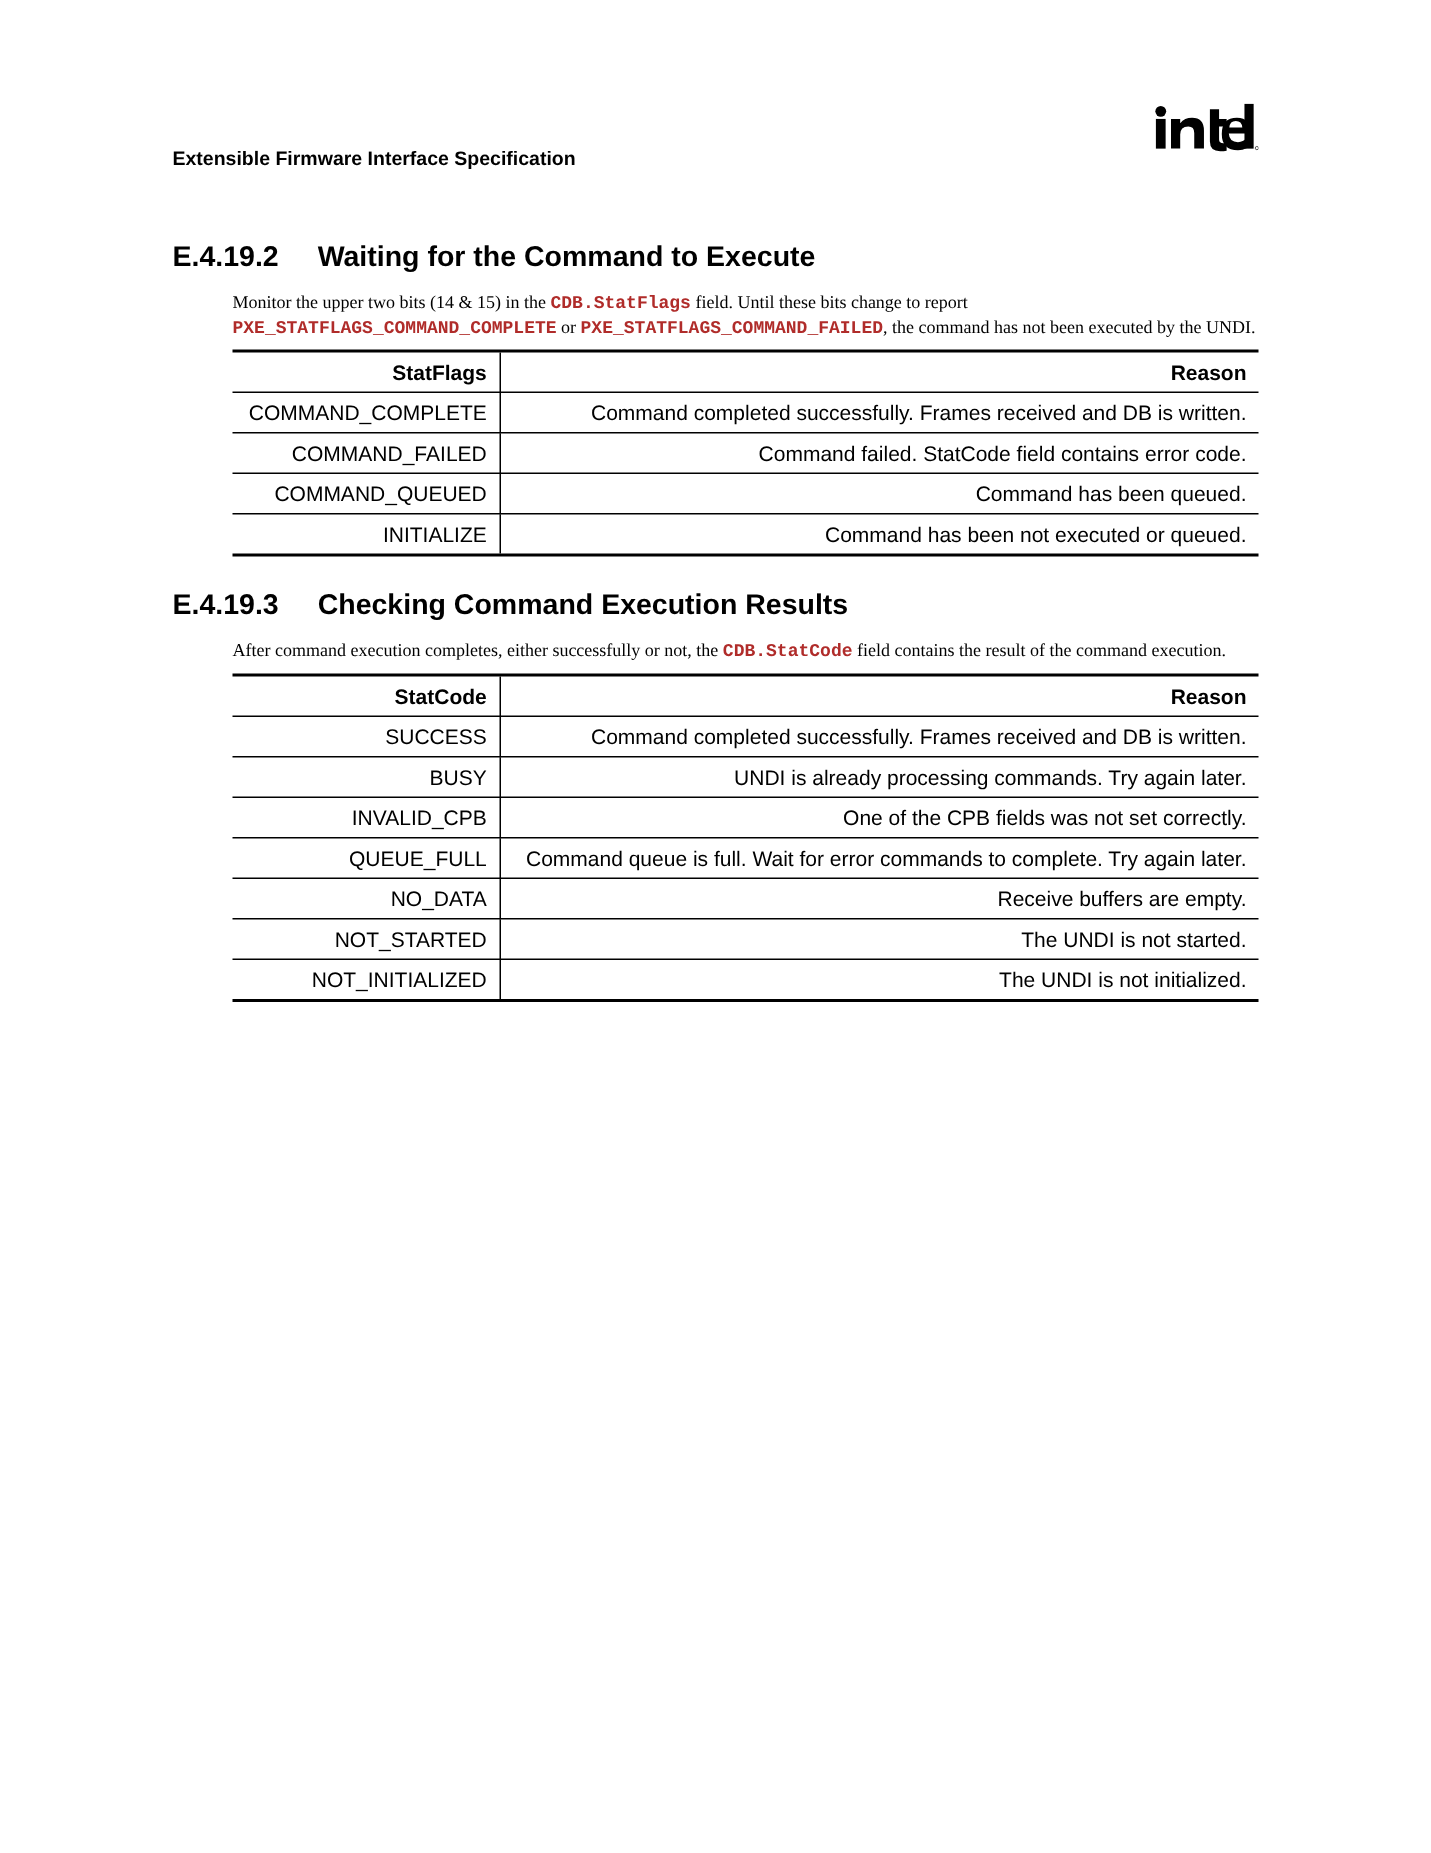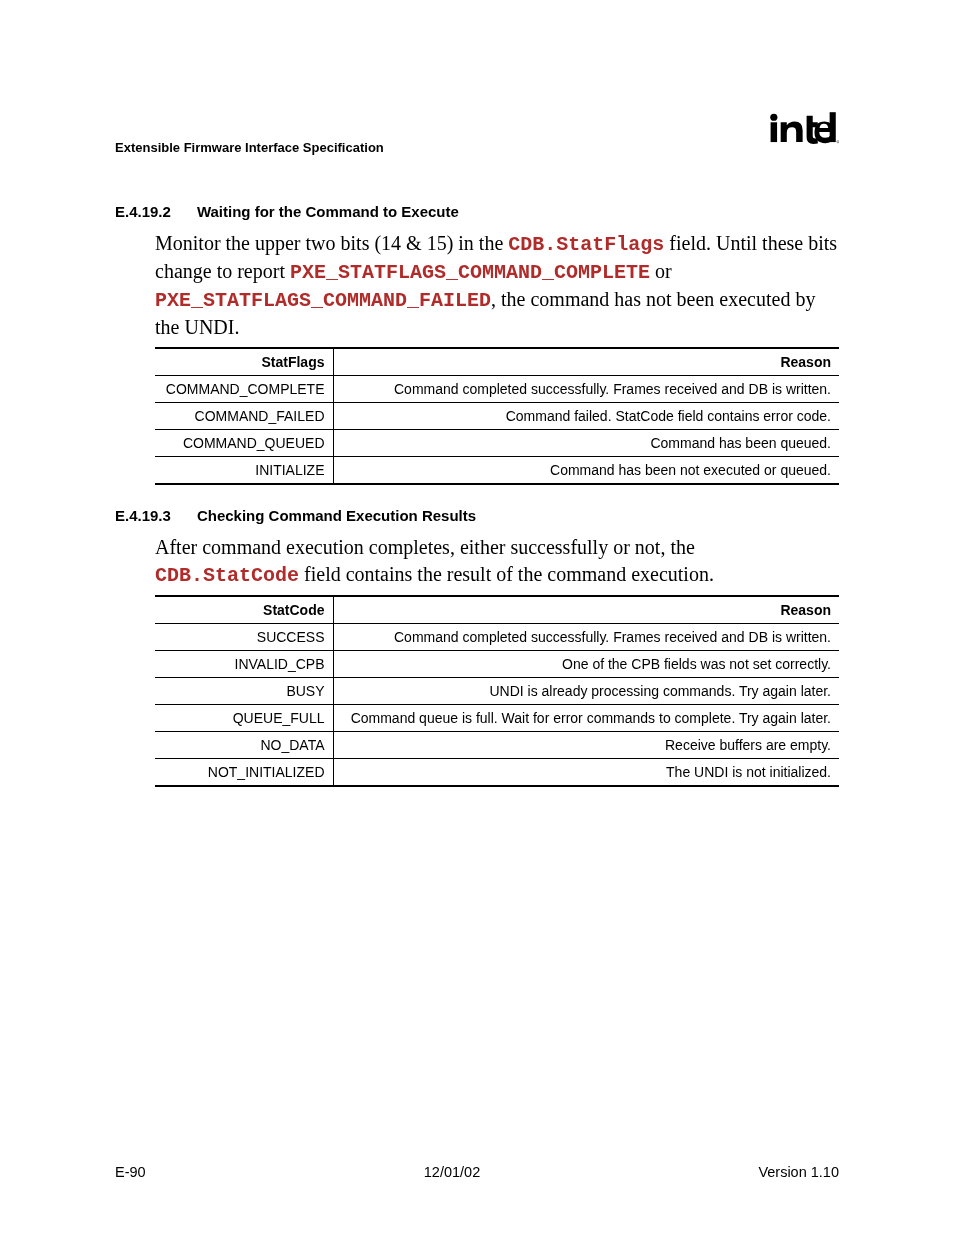--- a/index.html
+++ b/index.html
@@ -8,45 +8,45 @@
     padding: 0;
     background: #fff;
     font-family: Arial, Helvetica, sans-serif;
     font-size: 14.5px;
     color: #000;
   }
   .page {
     width: 954px;
     height: 1235px;
     position: relative;
-    padding: 112px 115px 0 115px;
+    padding: 69px 115px 0 115px;
   }
   .header-row {
     display: flex;
     justify-content: space-between;
     align-items: flex-end;
     margin-bottom: 48px;
   }
   .header-title {
     font-weight: bold;
     font-size: 13px;
   }
   .logo svg {
     width: 72px;
     height: 40px;
   }
   .section-heading {
     font-weight: bold;
-    font-size: 15px;
+    font-size: 19px;
     margin: 0 0 10px 0;
   }
   .section-number { display: inline-block; margin-right: 26px; }
   .body-text {
     font-family: "Times New Roman", Times, serif;
-    font-size: 20px;
+    font-size: 12px;
     line-height: 1.35;
     margin: 0 0 6px 40px;
   }
   .code-text {
     font-family: "Courier New", Courier, monospace;
     font-weight: bold;
     color: #b02c2a;
   }
   table {
     border-collapse: collapse;
@@ -146,41 +146,40 @@
         <th class="col1">StatCode</th>
         <th>Reason</th>
       </tr>
     </thead>
     <tbody>
       <tr>
           <td class="col1">SUCCESS</td>
           <td>Command completed successfully.  Frames received and DB is written.</td>
         </tr>
       <tr>
+          <td class="col1">BUSY</td>
+          <td>UNDI is already processing commands.  Try again later.</td>
+        </tr>
+      <tr>
           <td class="col1">INVALID_CPB</td>
           <td>One of the CPB fields was not set correctly.</td>
-        </tr>
-      <tr>
-          <td class="col1">BUSY</td>
-          <td>UNDI is already processing commands.  Try again later.</td>
         </tr>
       <tr>
           <td class="col1">QUEUE_FULL</td>
           <td>Command queue is full.  Wait for error commands to complete.  Try again later.</td>
         </tr>
       <tr>
           <td class="col1">NO_DATA</td>
           <td>Receive buffers are empty.</td>
         </tr>
       <tr>
+          <td class="col1">NOT_STARTED</td>
+          <td>The UNDI is not started.</td>
+        </tr>
+      <tr>
           <td class="col1">NOT_INITIALIZED</td>
           <td>The UNDI is not initialized.</td>
         </tr>
     </tbody>
   </table>
 
-  <div class="footer">
-    <span>E-90</span>
-    <span>12/01/02</span>
-    <span>Version 1.10</span>
-  </div>
 
 </div>
 
 </body></html>

